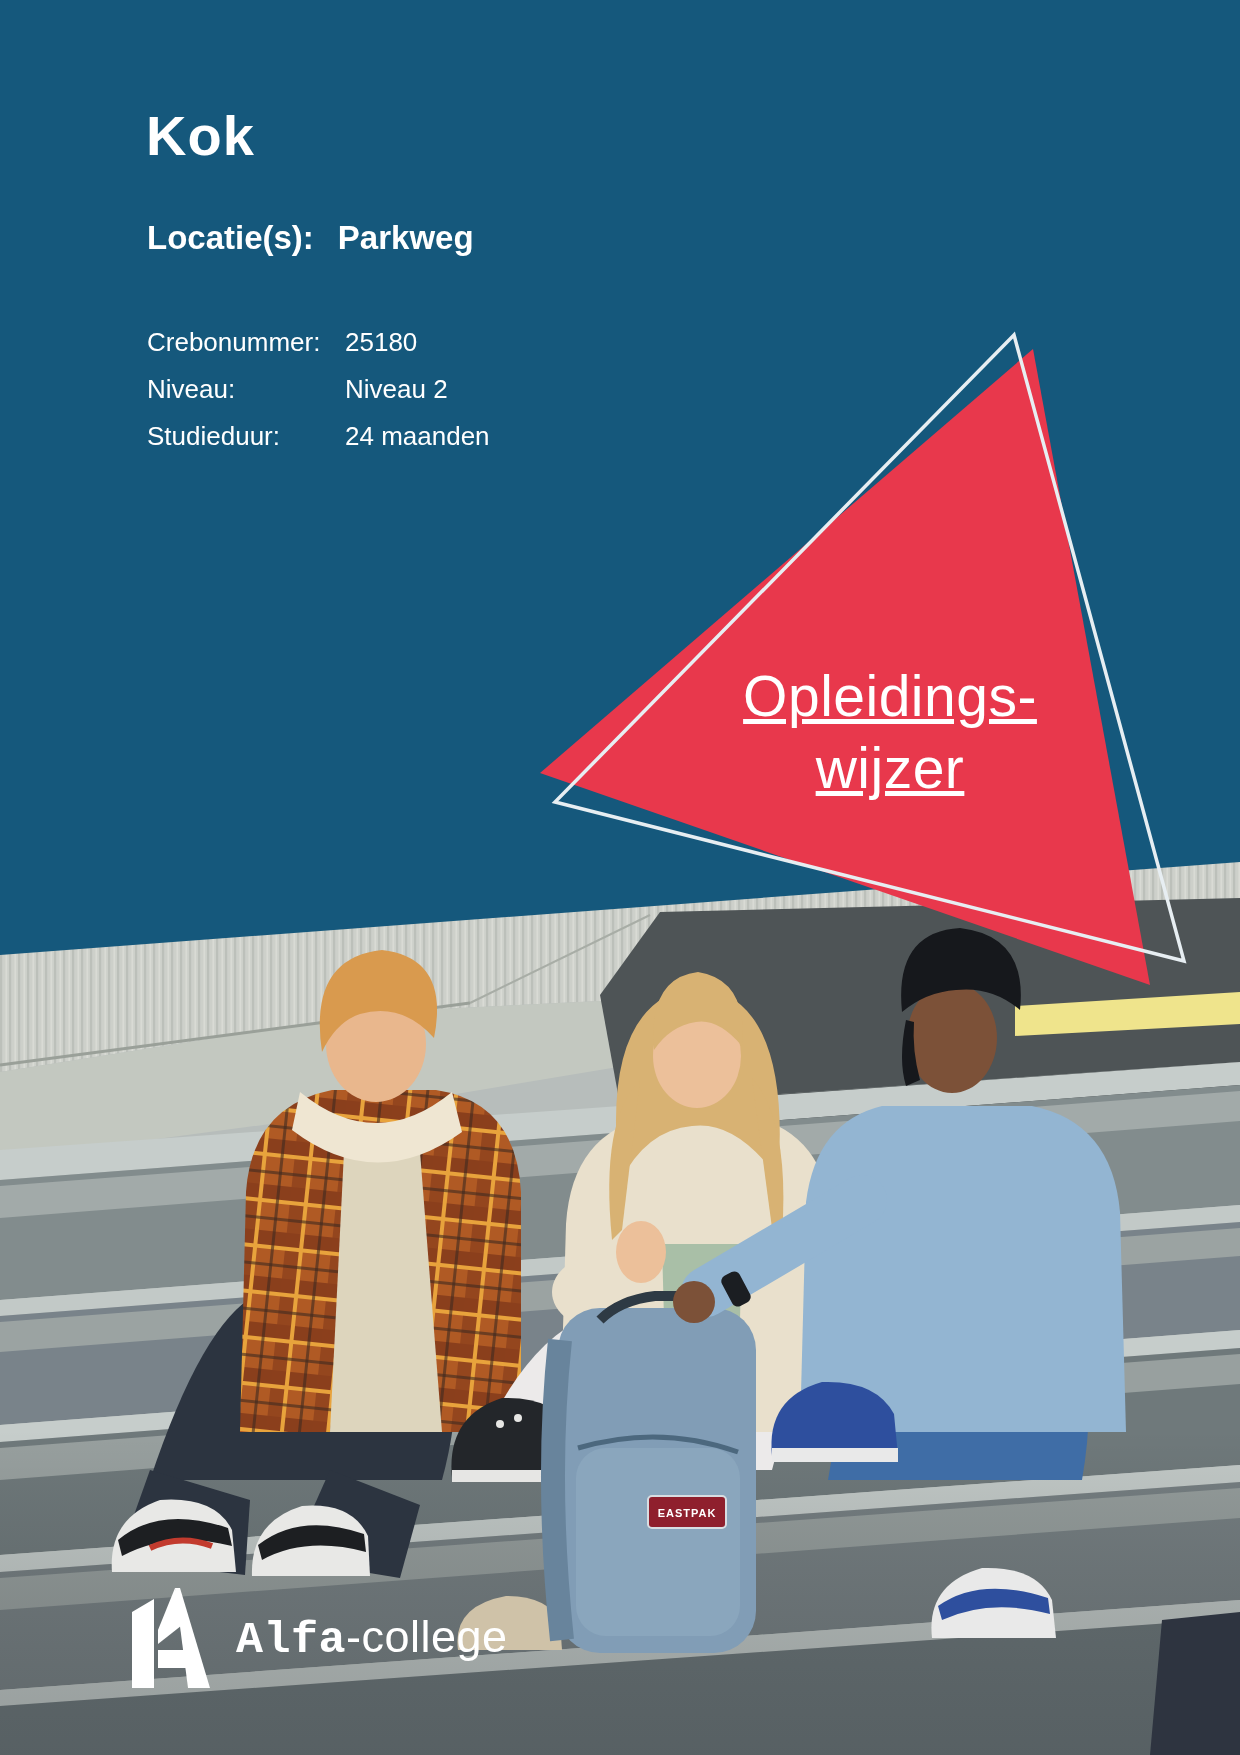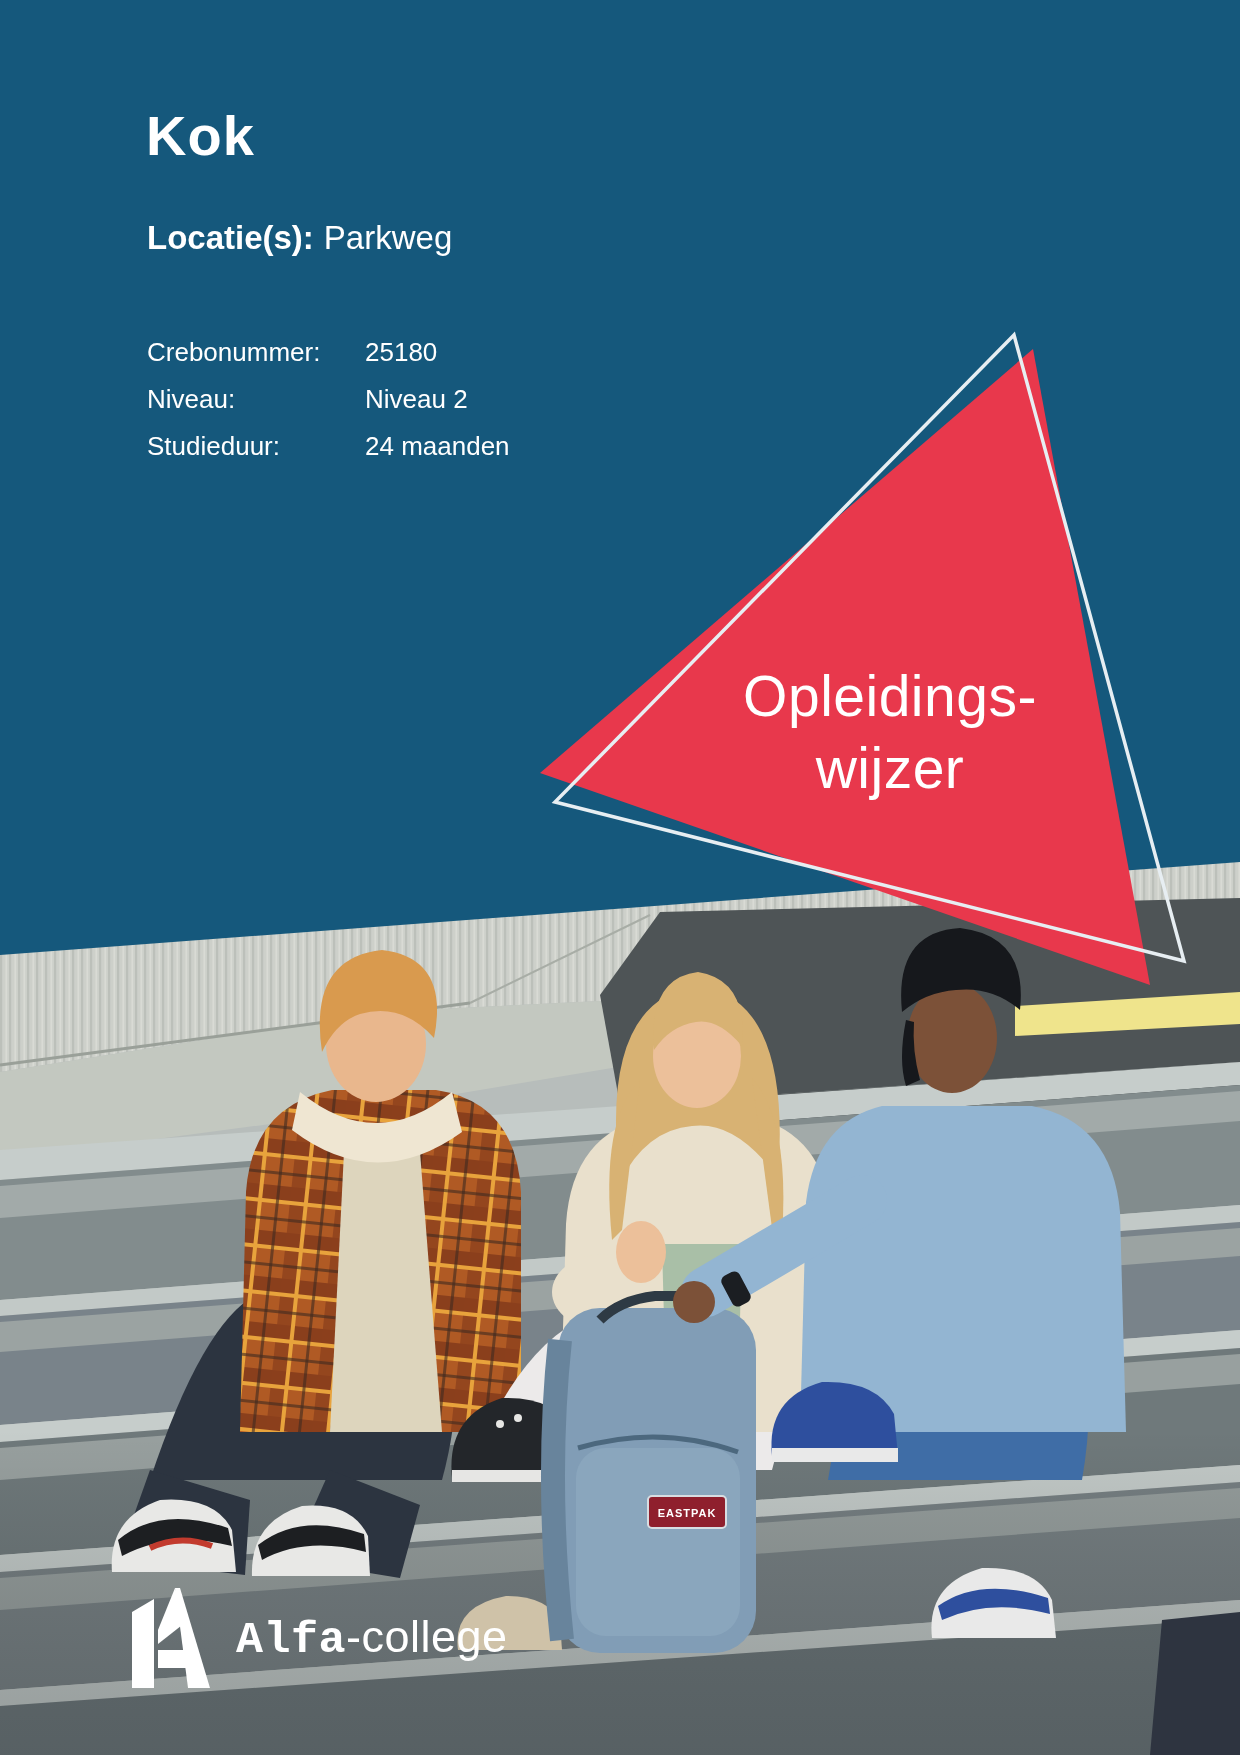--- a/index.html
+++ b/index.html
@@ -7,27 +7,27 @@
     position:relative;width:1240px;height:1755px;overflow:hidden;
     background:#15587C;
     font-family:"Liberation Sans",sans-serif;
     -webkit-font-smoothing:antialiased;
   }
   .art{position:absolute;left:0;top:0;width:1240px;height:1755px;display:block;}
   .txt{position:absolute;color:#ffffff;}
   .title{left:146px;top:108px;font-size:56px;font-weight:600;letter-spacing:1px;line-height:1;}
   .subtitle{left:147px;top:218px;font-size:33px;line-height:1.2;}
   .subtitle .lbl{font-weight:600;}
-  .subtitle .val{font-weight:400;margin-left:10px;}
+  .subtitle .val{font-weight:700;margin-left:24px;}
   .meta{left:147px;top:318px;font-size:26px;font-weight:400;line-height:1;}
-  .meta-row{display:flex;height:47px;align-items:flex-end;gap:20px;}
+  .meta-row{display:flex;height:47px;align-items:center;}
   .meta-row .m-label{width:198px;flex:0 0 198px;}
   .meta-row .m-value{}
   .banner{left:560px;top:660px;width:660px;text-align:center;color:#fff;
-          font-size:57px;font-weight:500;letter-spacing:0.5px;line-height:72px;}
+          font-size:57px;font-weight:500;letter-spacing:0.5px;line-height:72px;text-decoration:underline;}
   .logo{left:128px;top:1588px;display:flex;align-items:center;color:#fff;}
   .logo .mark{width:82px;height:100px;flex:0 0 82px;}
   .logo .wordmark{margin-left:26px;font-size:45px;letter-spacing:0.5px;white-space:nowrap;}
   .logo .brand{font-weight:700;font-family:Liberation Mono, monospace;}
   .logo .suffix{font-weight:300;margin-top:44px;}
 </style>
 </head>
 <body>
 
 <div class="page">

